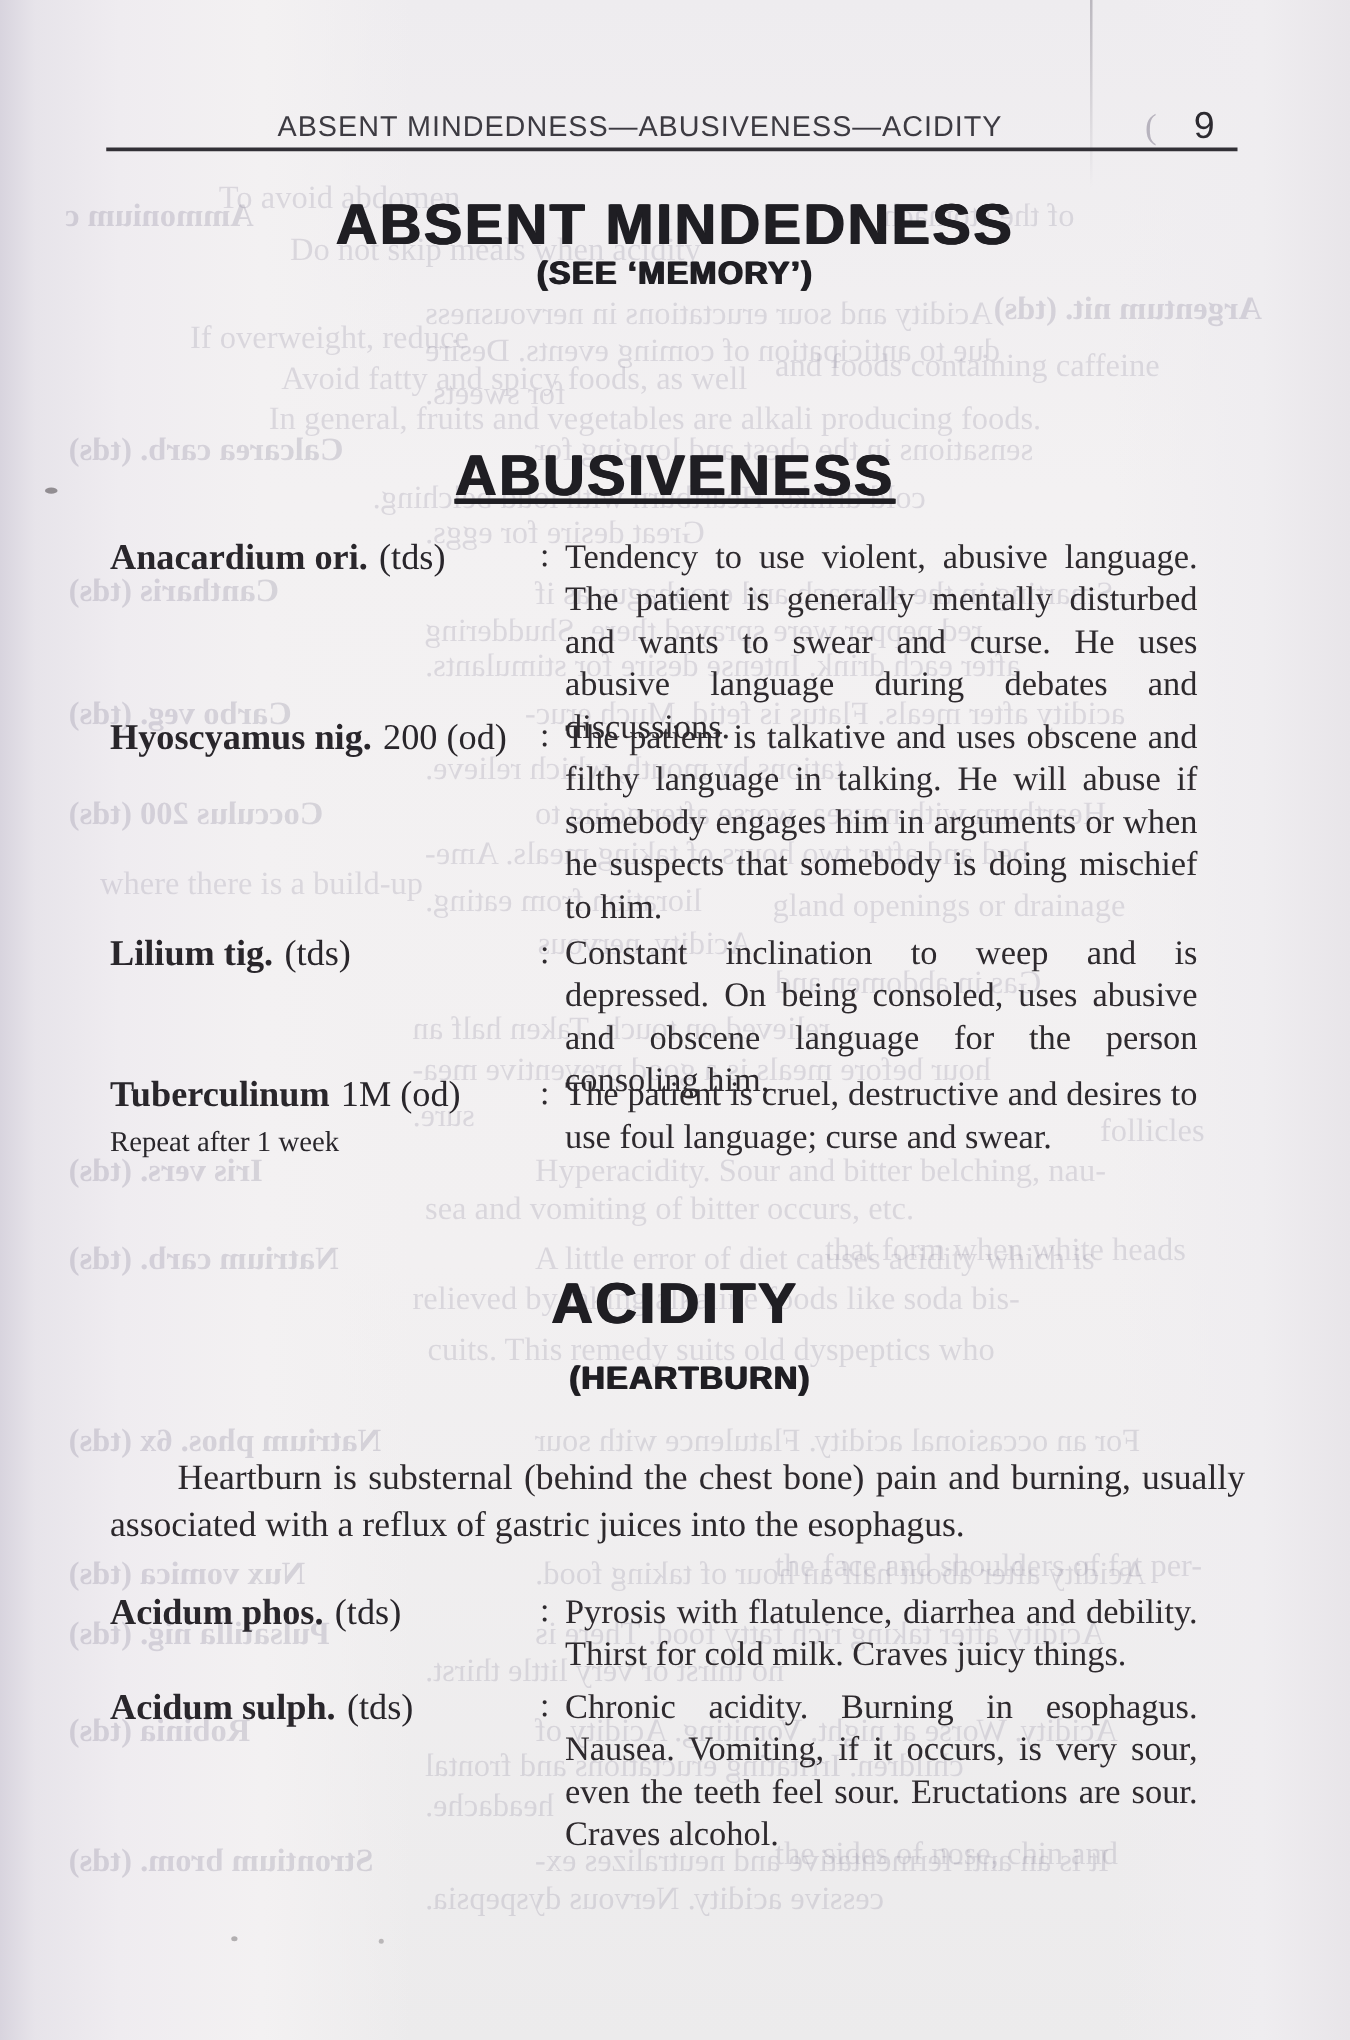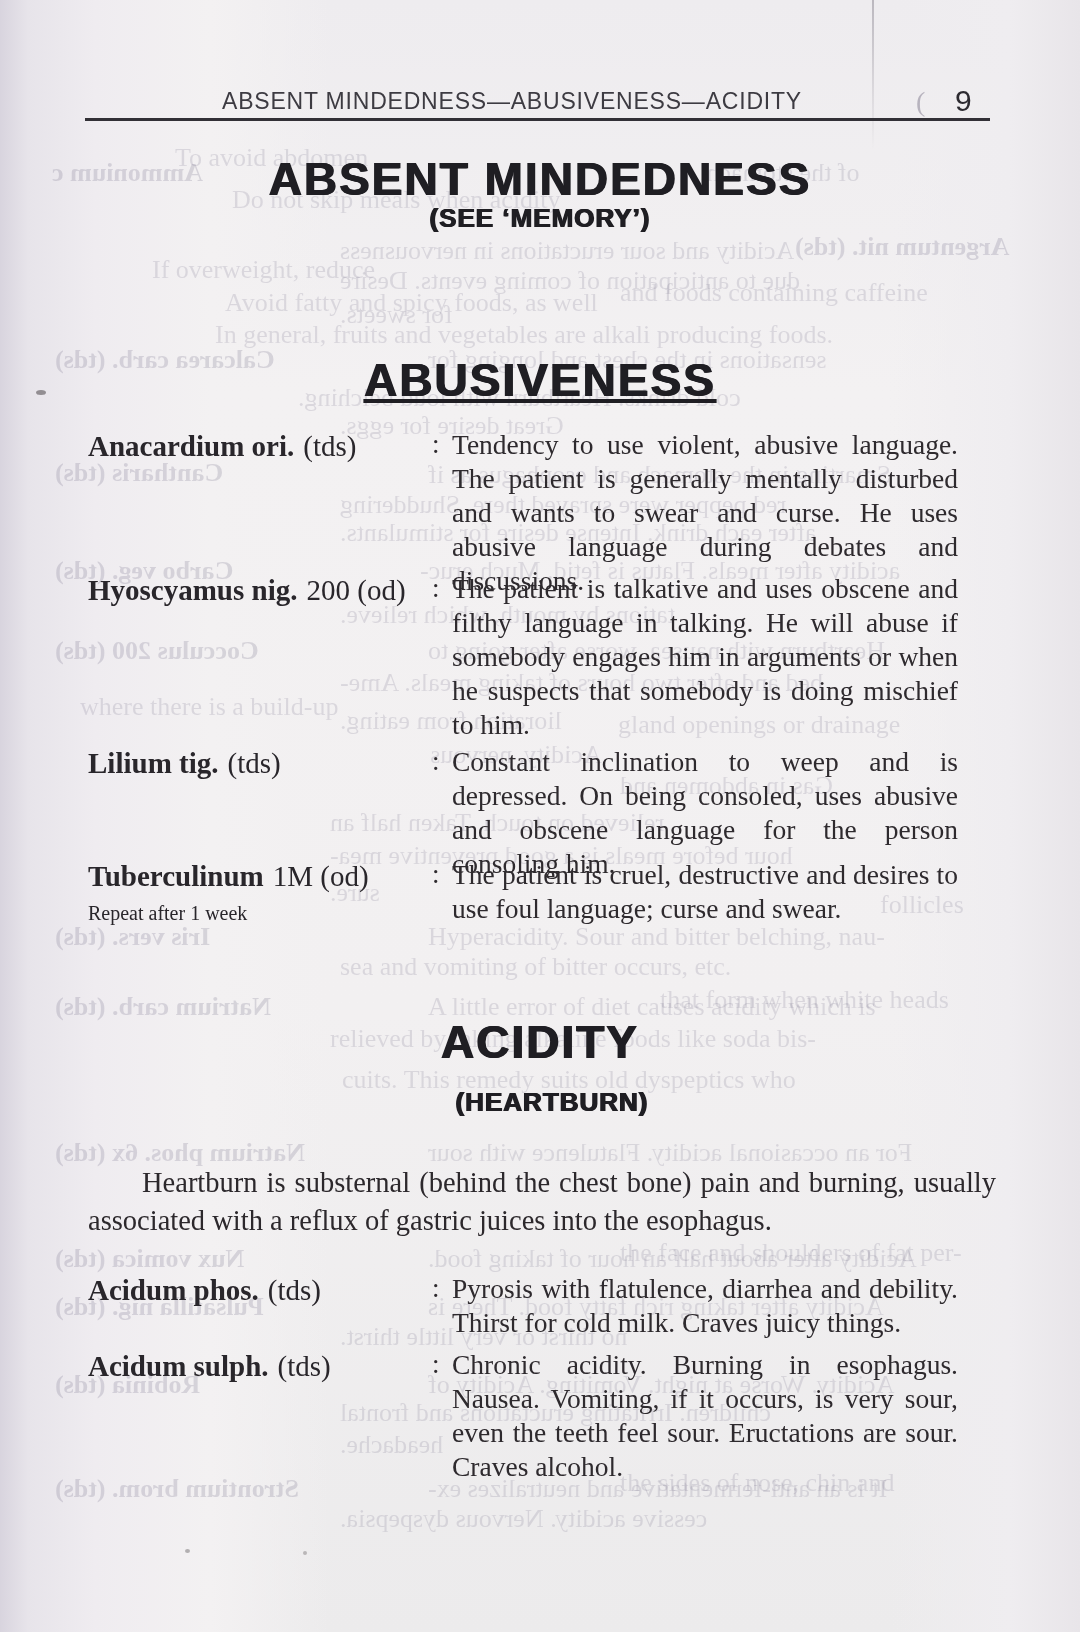--- a/index.html
+++ b/index.html
@@ -60,21 +60,21 @@
   .t-sub{font-size:26px;letter-spacing:1px;}
   .t1{top:152px;} .t1s{top:203px;}
   .t2{top:353px;text-decoration:underline;}
   .t3{top:1015px;} .t3s{top:1087px;margin-left:12px;}
   
   .entry{position:absolute;left:88px;width:905px;}
   .entry-label{position:absolute;left:0;top:0;width:340px;
     font-size:29px;line-height:37px;color:#29262b;}
   .remedy{font-weight:bold;}
   .dose{margin-left:9px;}
-  .entry-note{font-size:20px;line-height:37px;color:#29262b;}
+  .entry-note{font-size:23px;line-height:37px;color:#29262b;}
   .entry-colon{position:absolute;left:344px;top:1px;font-size:27px;color:#2e2a2e;}
   .entry-desc{position:absolute;left:364px;top:0;width:506px;
     font-size:27.5px;line-height:34px;text-align:justify;color:#2e2a2e;}
   .e1{top:428px;} .e2{top:572px;} .e3{top:745px;} .e4{top:858px;}
   .e5{top:1272px;} .e6{top:1348px;}
   
   .intro{
     position:absolute;left:88px;top:1164px;width:908px;margin:0;
     font-size:28.5px;line-height:38px;text-align:justify;text-indent:54px;
     color:#2c282c;

